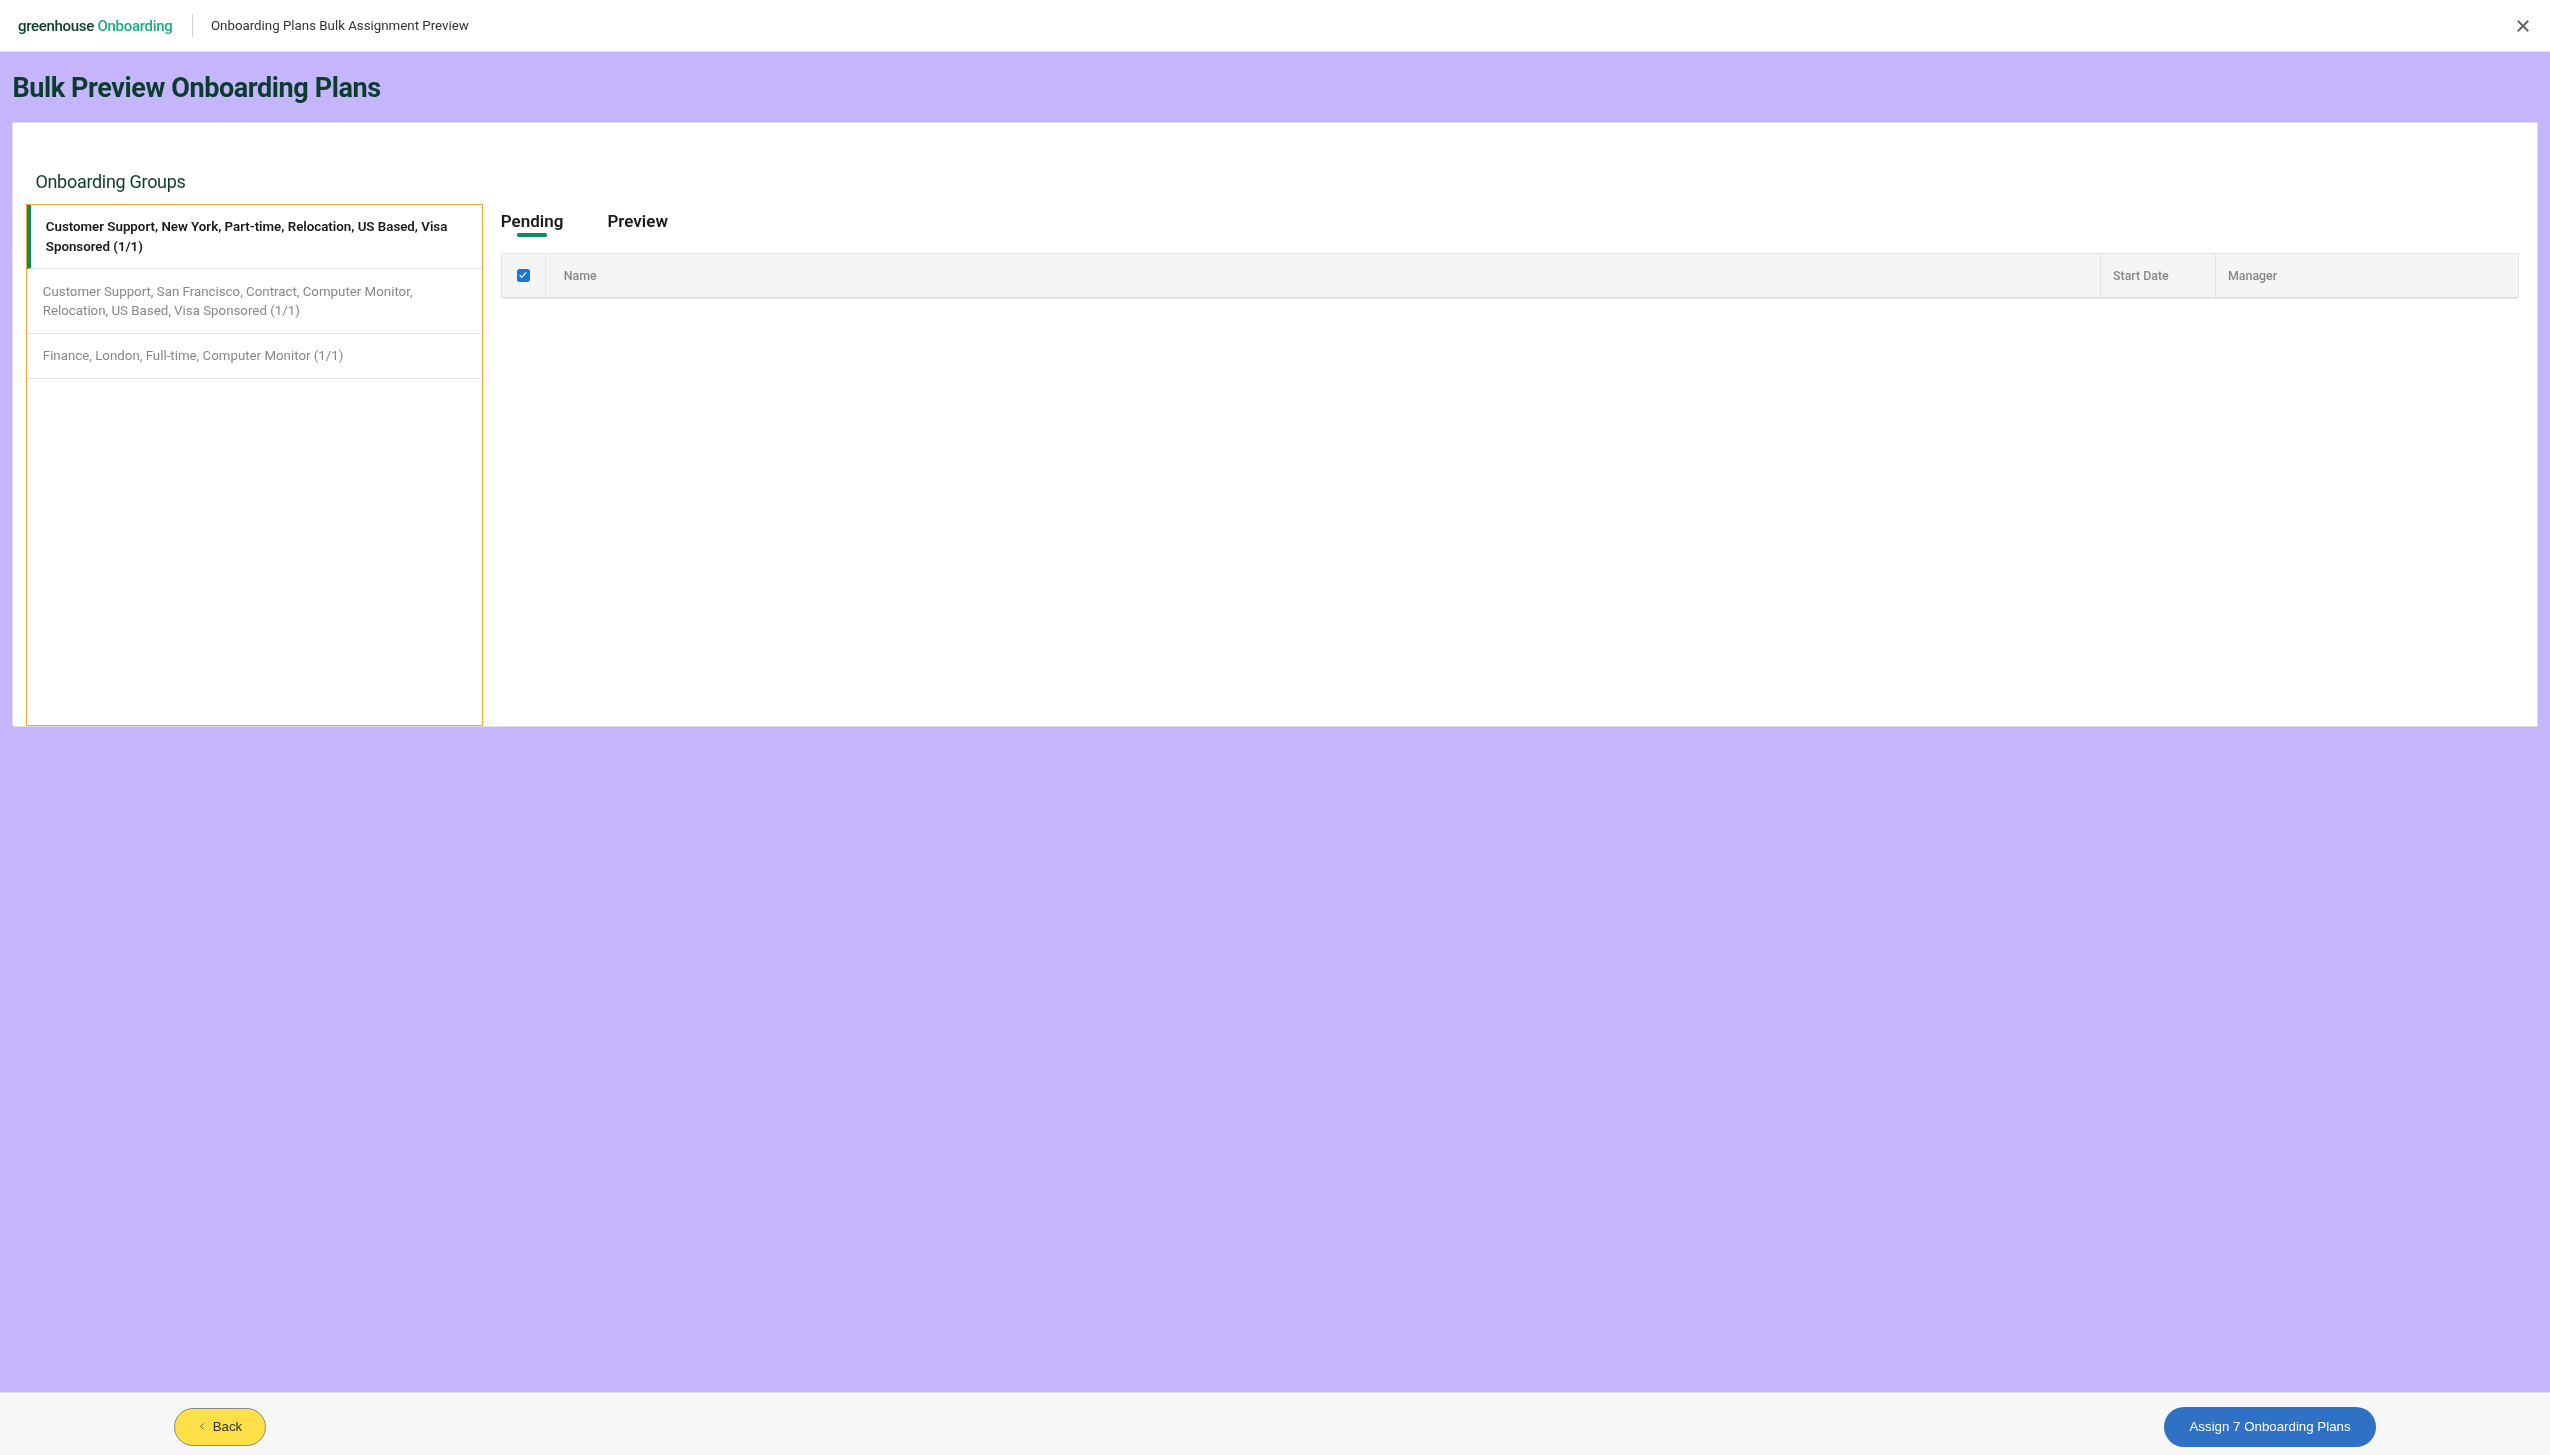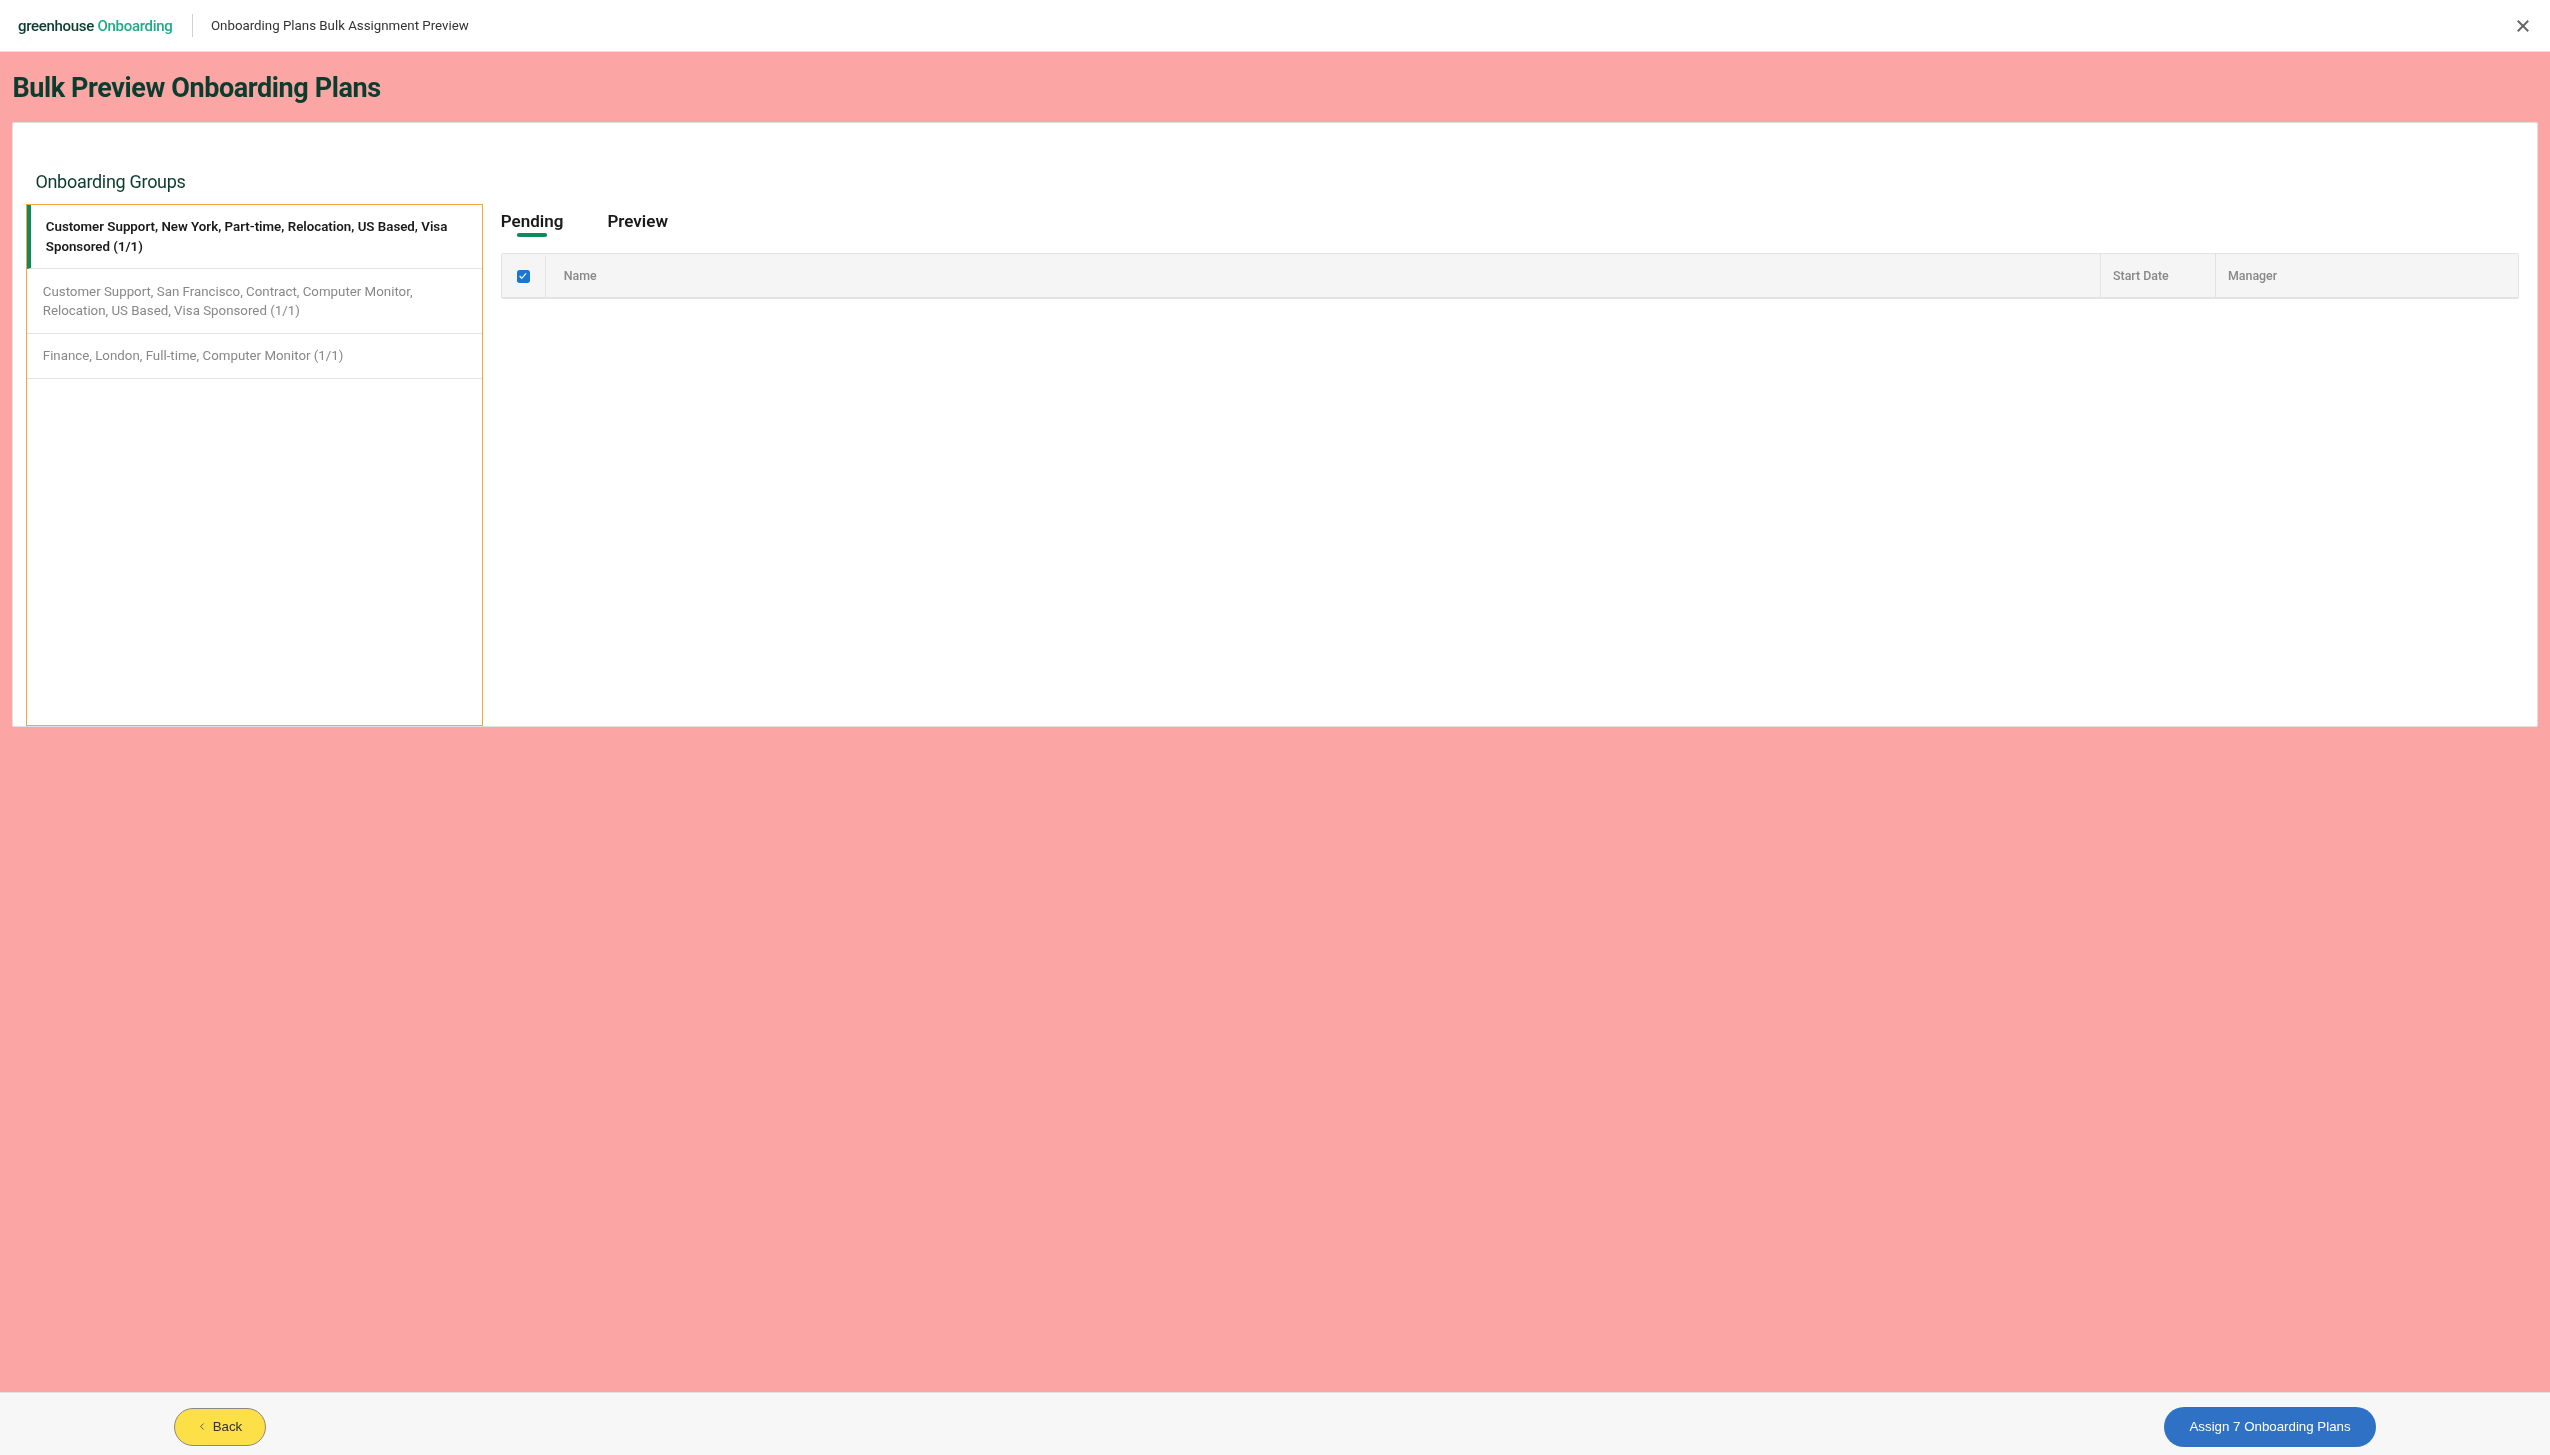--- a/index.html
+++ b/index.html
@@ -53,21 +53,21 @@
       color: #666;
       display: flex;
       align-items: center;
       justify-content: center;
     }
     .close-btn svg {
       width: 18px;
       height: 18px;
     }
     .content-wrapper {
-      background: #fca5a5;
+      background: #c4b5fd;
       min-height: calc(100vh - 115px);
       padding-bottom: 18px;
     }
     .page-title {
       font-size: 27px;
       font-weight: 700;
       color: #0a3d2e;
       padding: 19.5px 12.4px 18px;
       letter-spacing: -0.4px;
     }
@@ -144,21 +144,21 @@
       height: 3.5px;
       background: #0e8a5f;
       border-radius: 1.8px;
     }
     .table {
       border: 0.9px solid #e3e3e3;
       border-radius: 1.8px;
     }
     .table-row {
       display: flex;
-      align-items: flex-end;
+      align-items: center;
     }
     .table-header {
       background: #f5f5f5;
       border-bottom: 0.9px solid #e3e3e3;
     }
     .table-header .cell {
       color: #888;
       font-size: 12.4px;
       font-weight: 500;
     }

